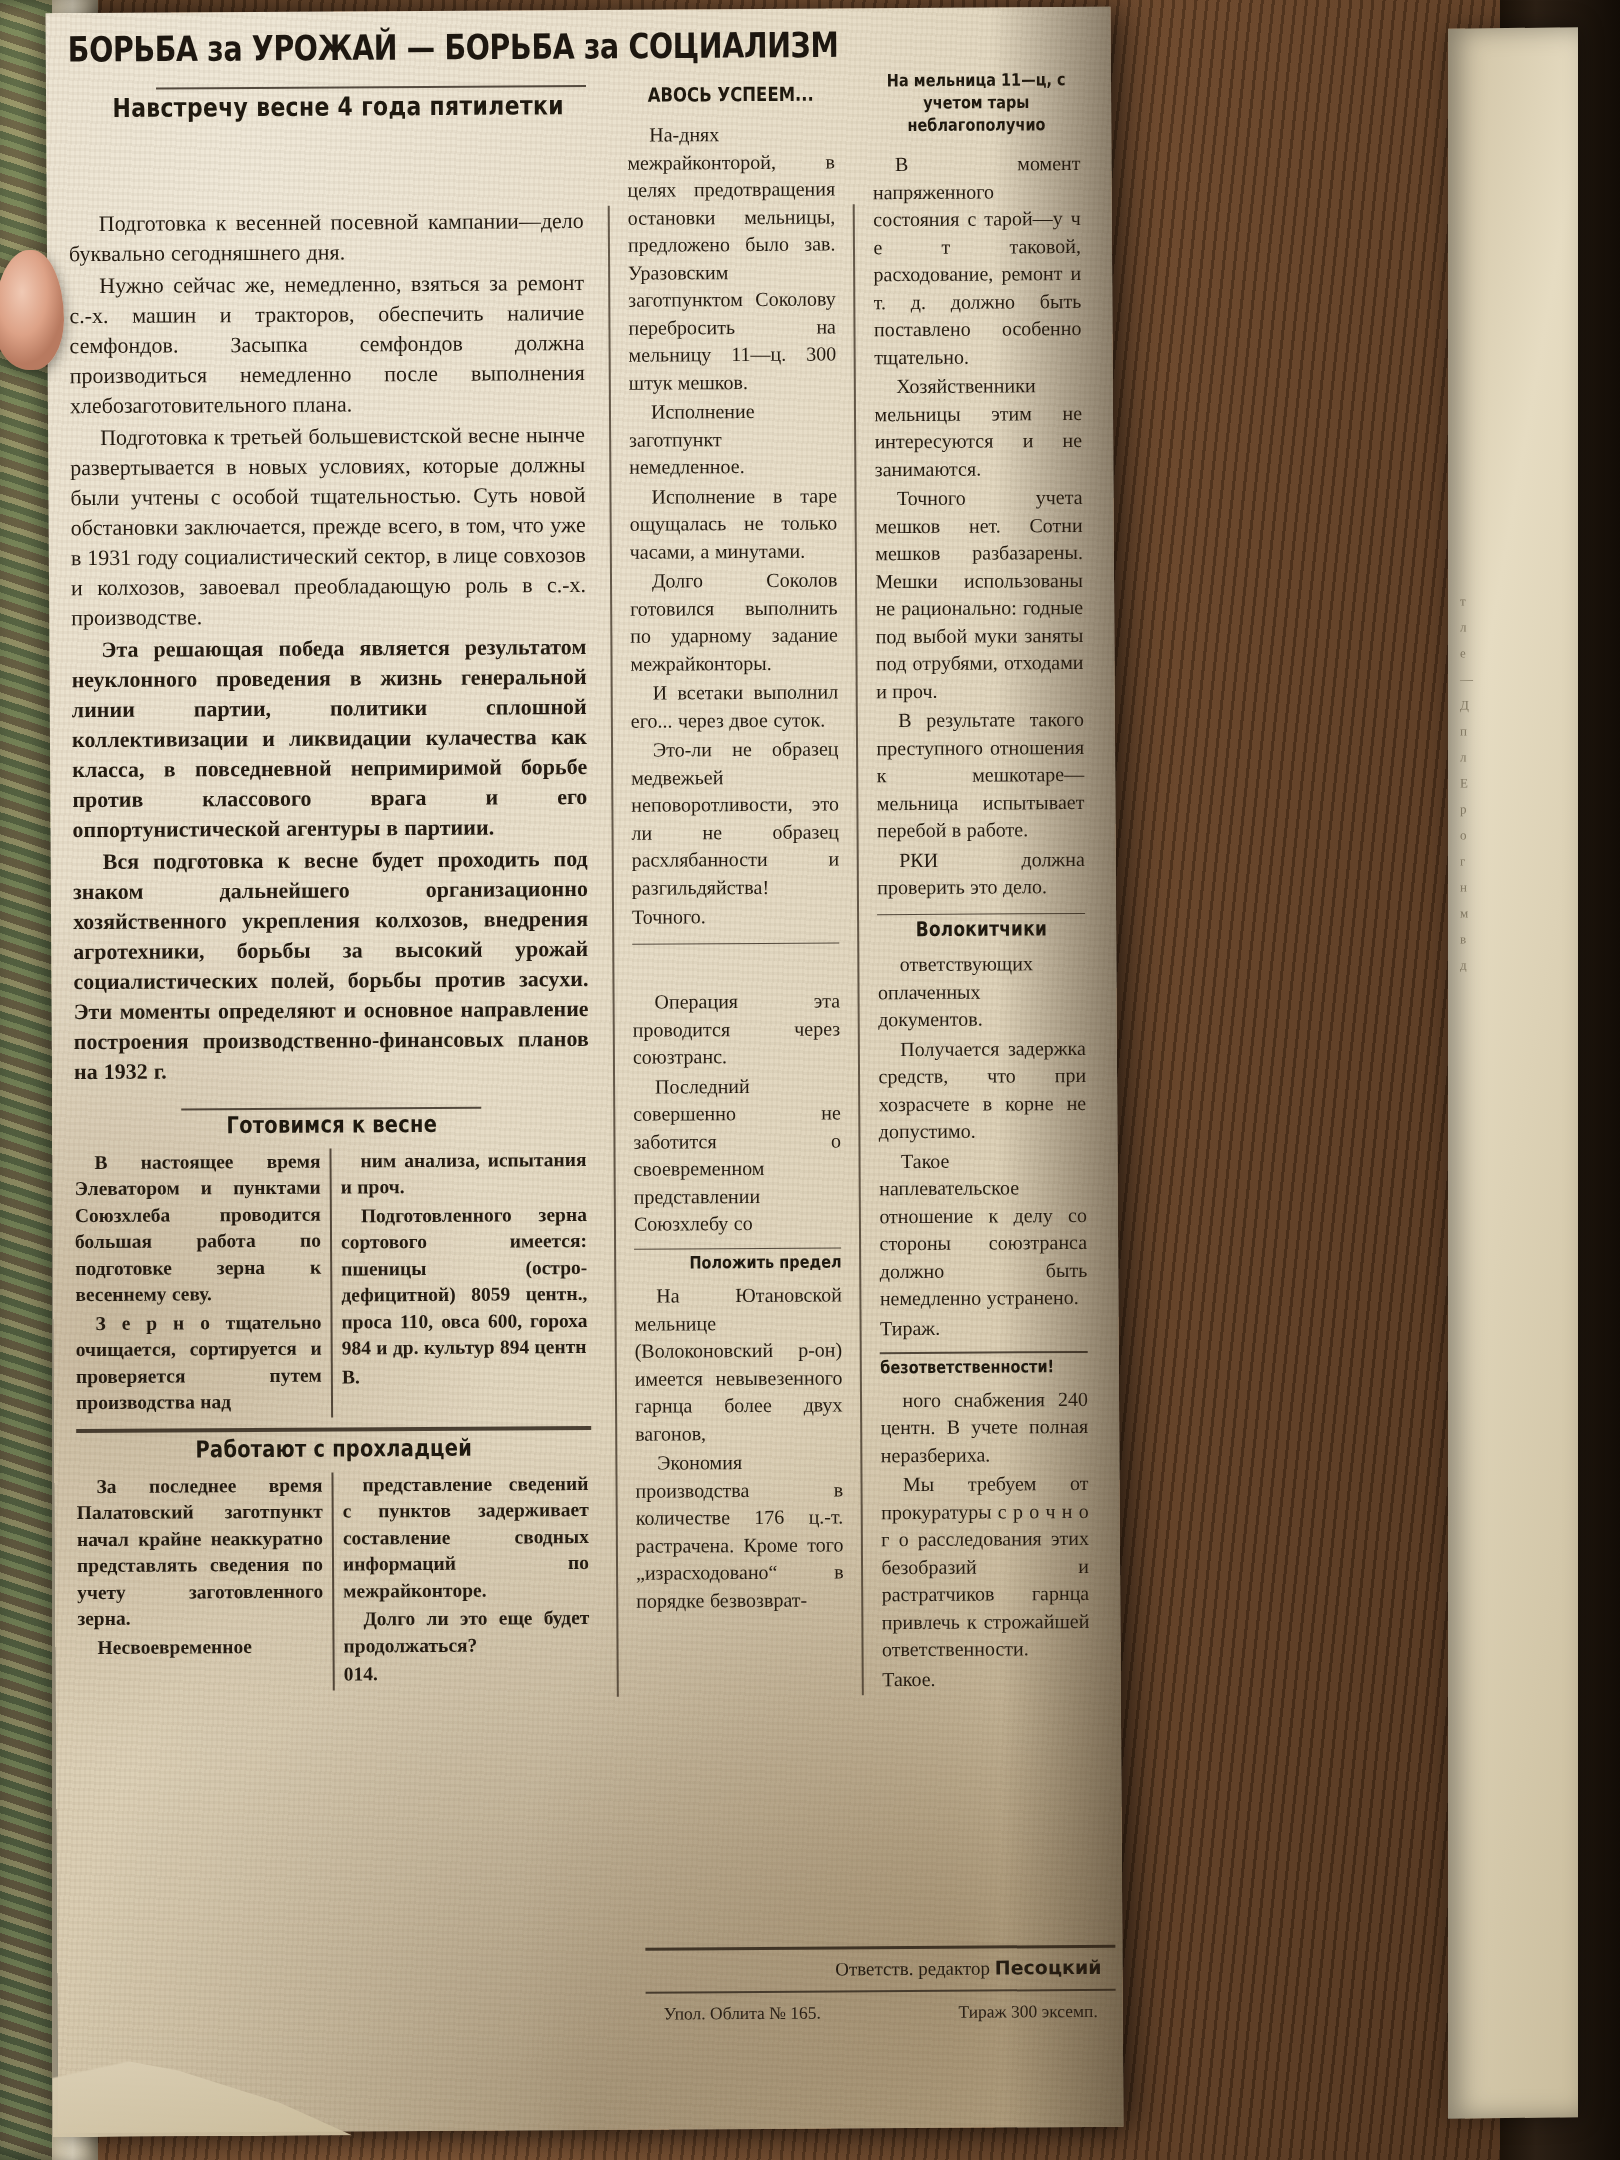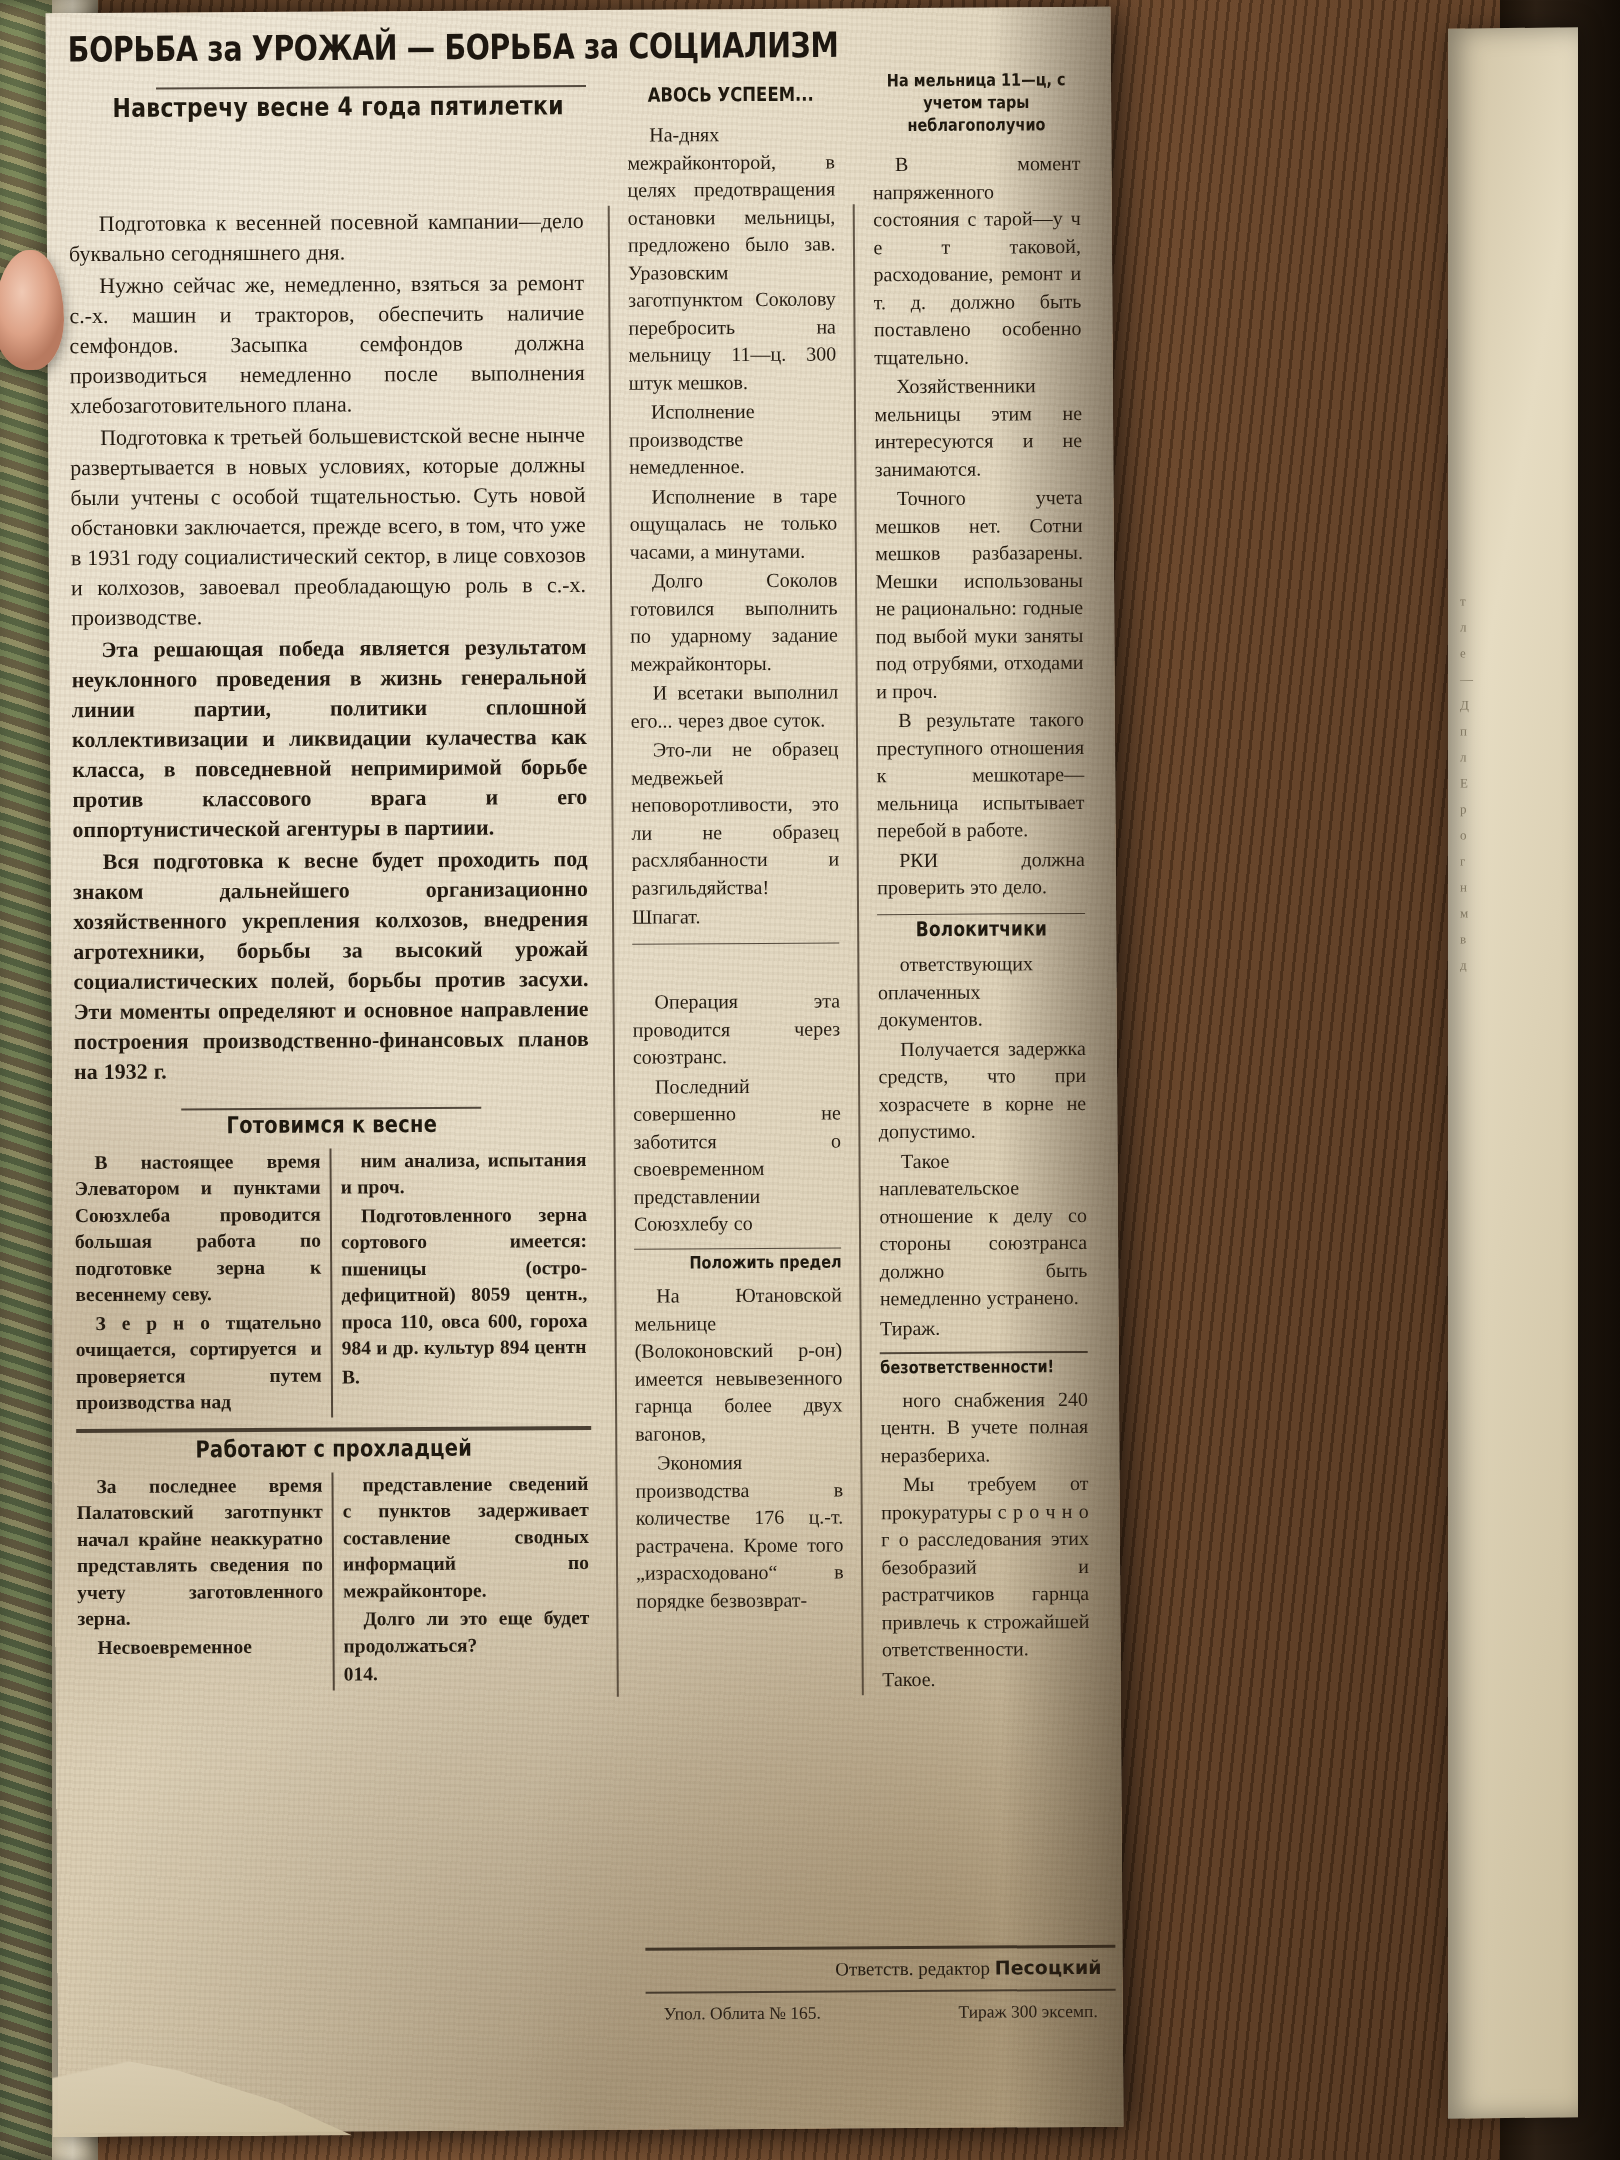--- a/index.html
+++ b/index.html
@@ -222,26 +222,26 @@
             </div>
           </div>
         </div>
 
         <div class="rule-v"></div>
 
         <div class="col colB">
           <div class="colhead" style="margin-top:-118px;">АВОСЬ УСПЕЕМ...</div>
 
           <p class="body">На-днях межрайконторой, в целях предотвращения остановки мельницы, предложено было зав. Уразовским заготпунктом Соколову перебросить на мельницу 11—ц. 300 штук мешков.</p>
-          <p class="body">Исполнение производстве немедленное.</p>
+          <p class="body">Исполнение заготпункт немедленное.</p>
           <p class="body">Исполнение в таре ощущалась не только часами, а минутами.</p>
           <p class="body">Долго Соколов готовился выполнить по ударному задание межрайконторы.</p>
           <p class="body">И всетаки выполнил его... через двое суток.</p>
           <p class="body">Это-ли не образец медвежьей неповоротливости, это ли не образец расхлябанности и разгильдяйства!</p>
-          <p class="body sig" style="text-indent:0;">Шпагат.</p>
+          <p class="body sig" style="text-indent:0;">Точного.</p>
 
           <div class="rule-h" style="height:1.5px;margin:12px 0 0;"></div>
           <div style="height:44px;"></div>
 
           <p class="body">Операция эта проводится через союзтранс.</p>
           <p class="body">Последний совершенно не заботится о своевременном представлении Союзхлебу со</p>
 
           <div class="rule-h" style="height:1.5px;margin:10px 0 6px;"></div>
           <div class="colhead tiny" style="text-align:right;margin-bottom:8px;">Положить предел</div>
 

